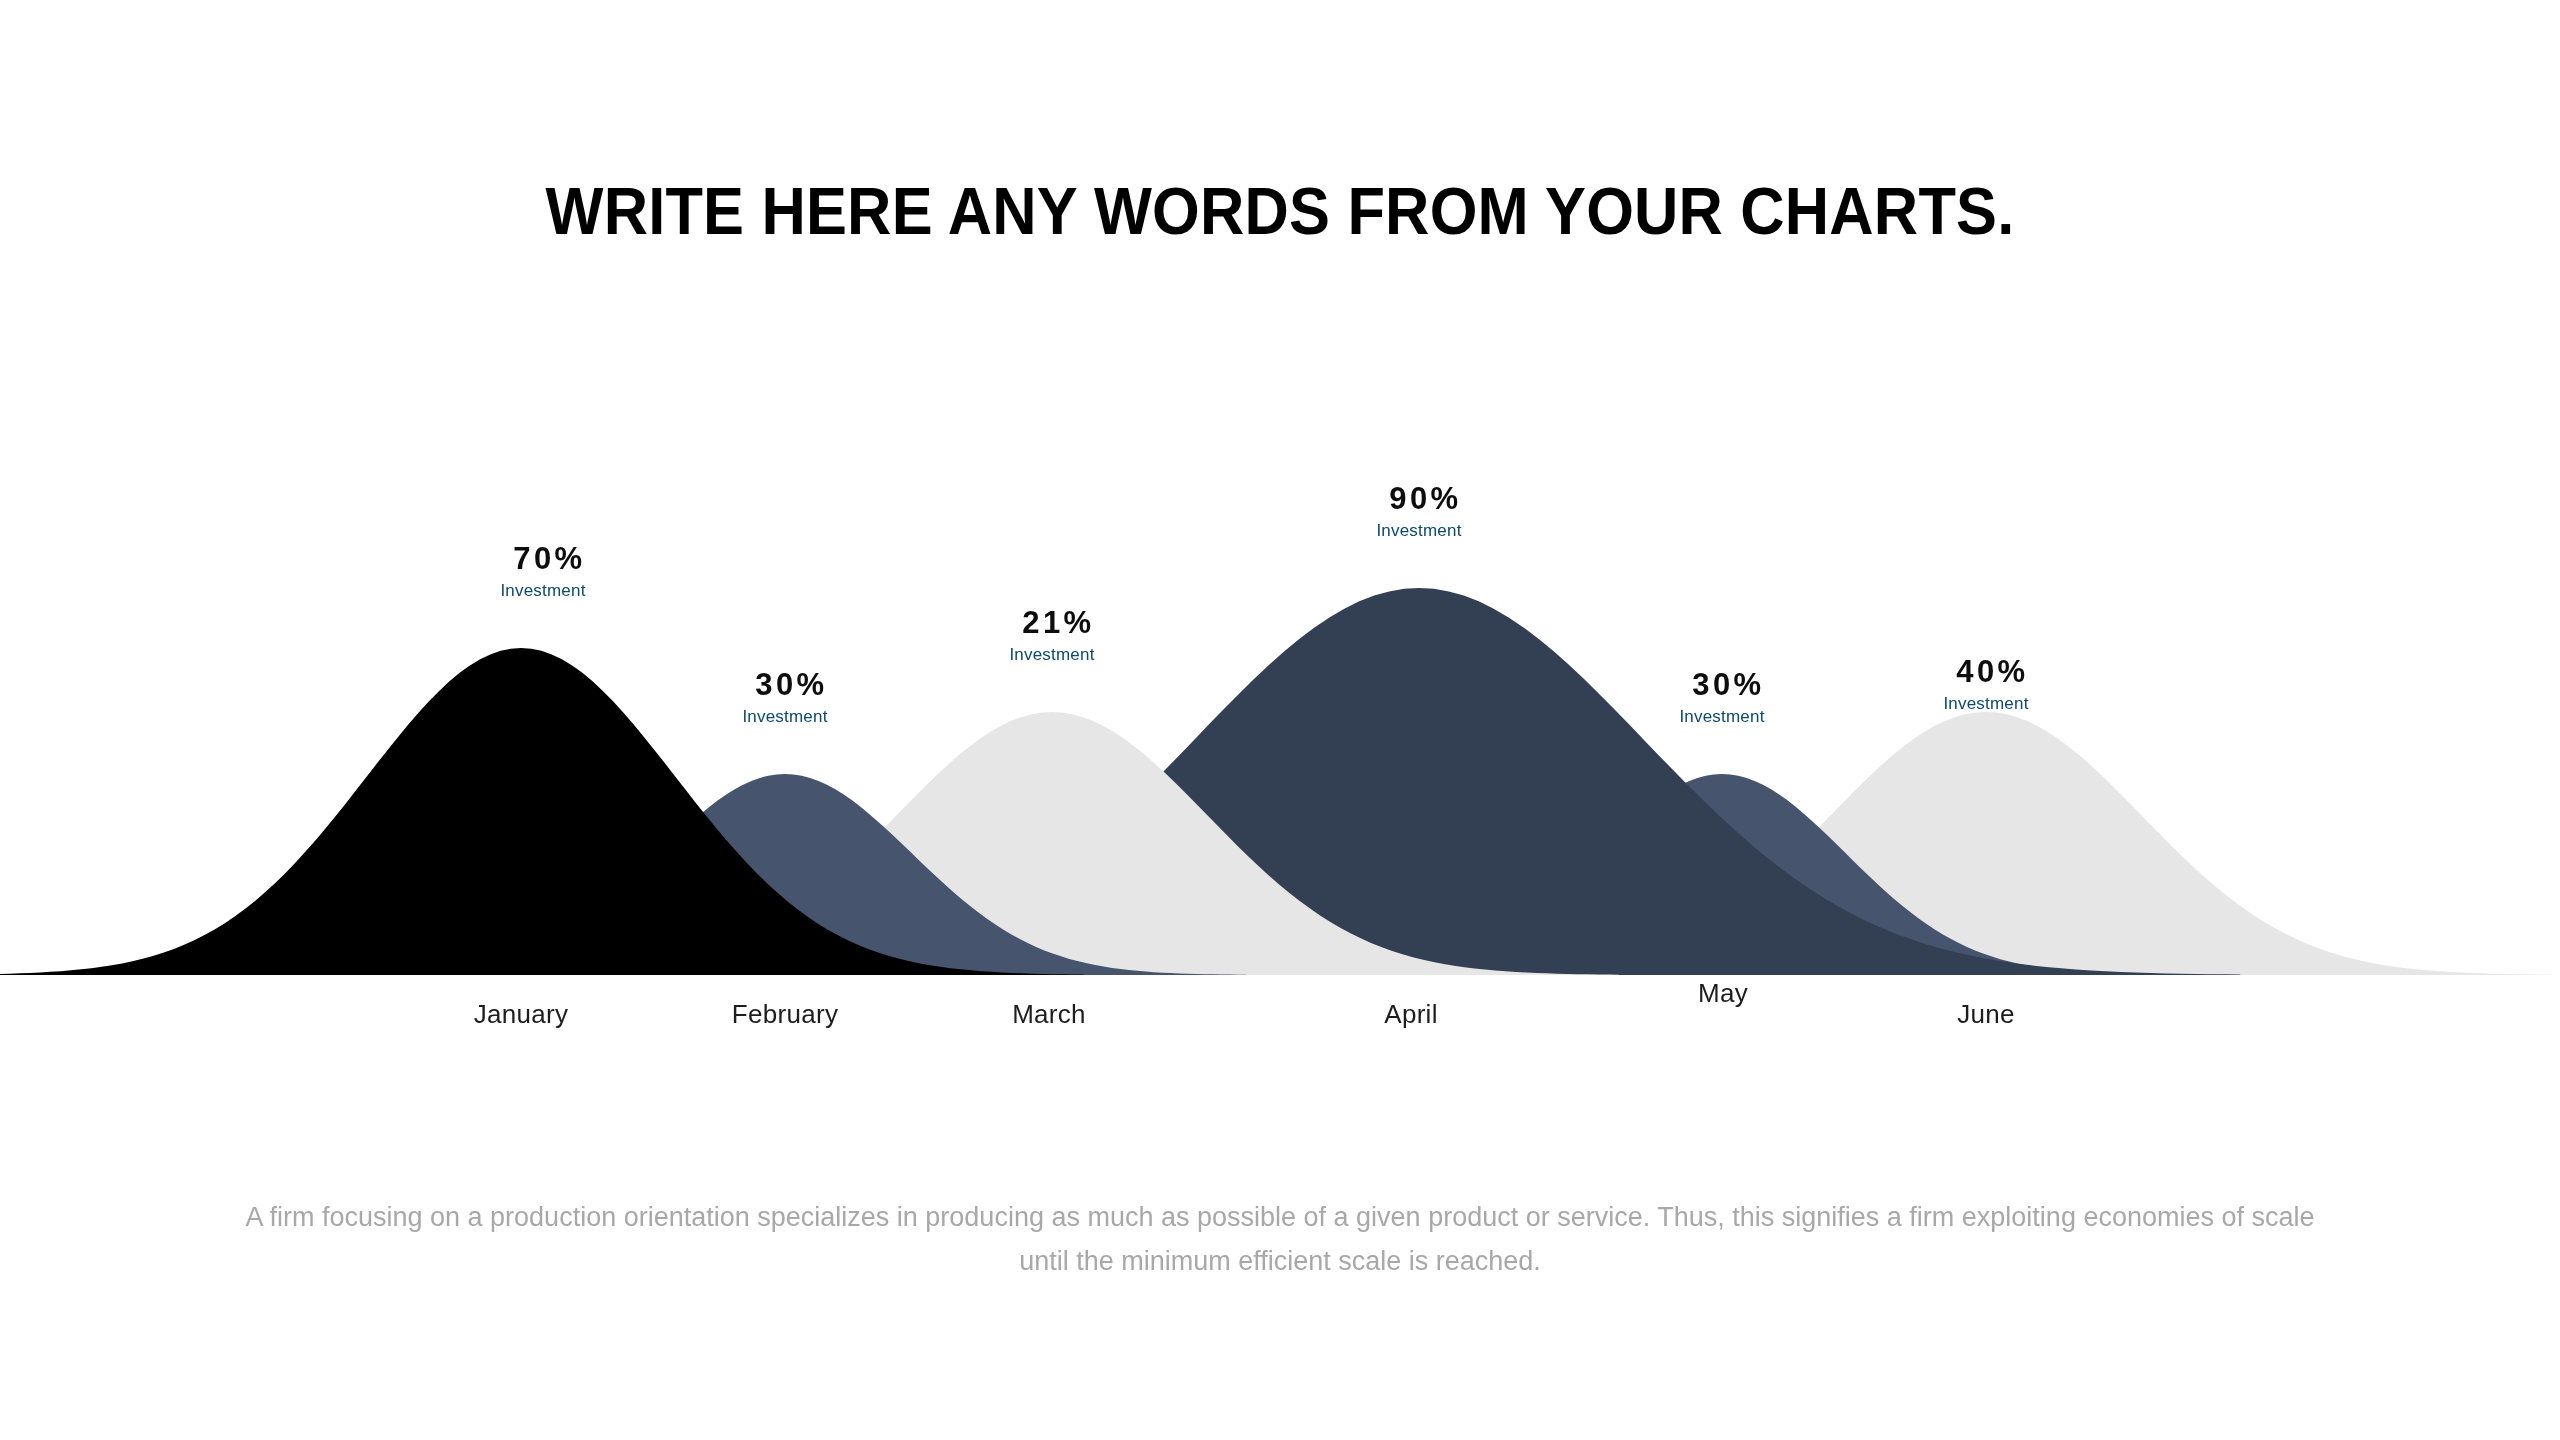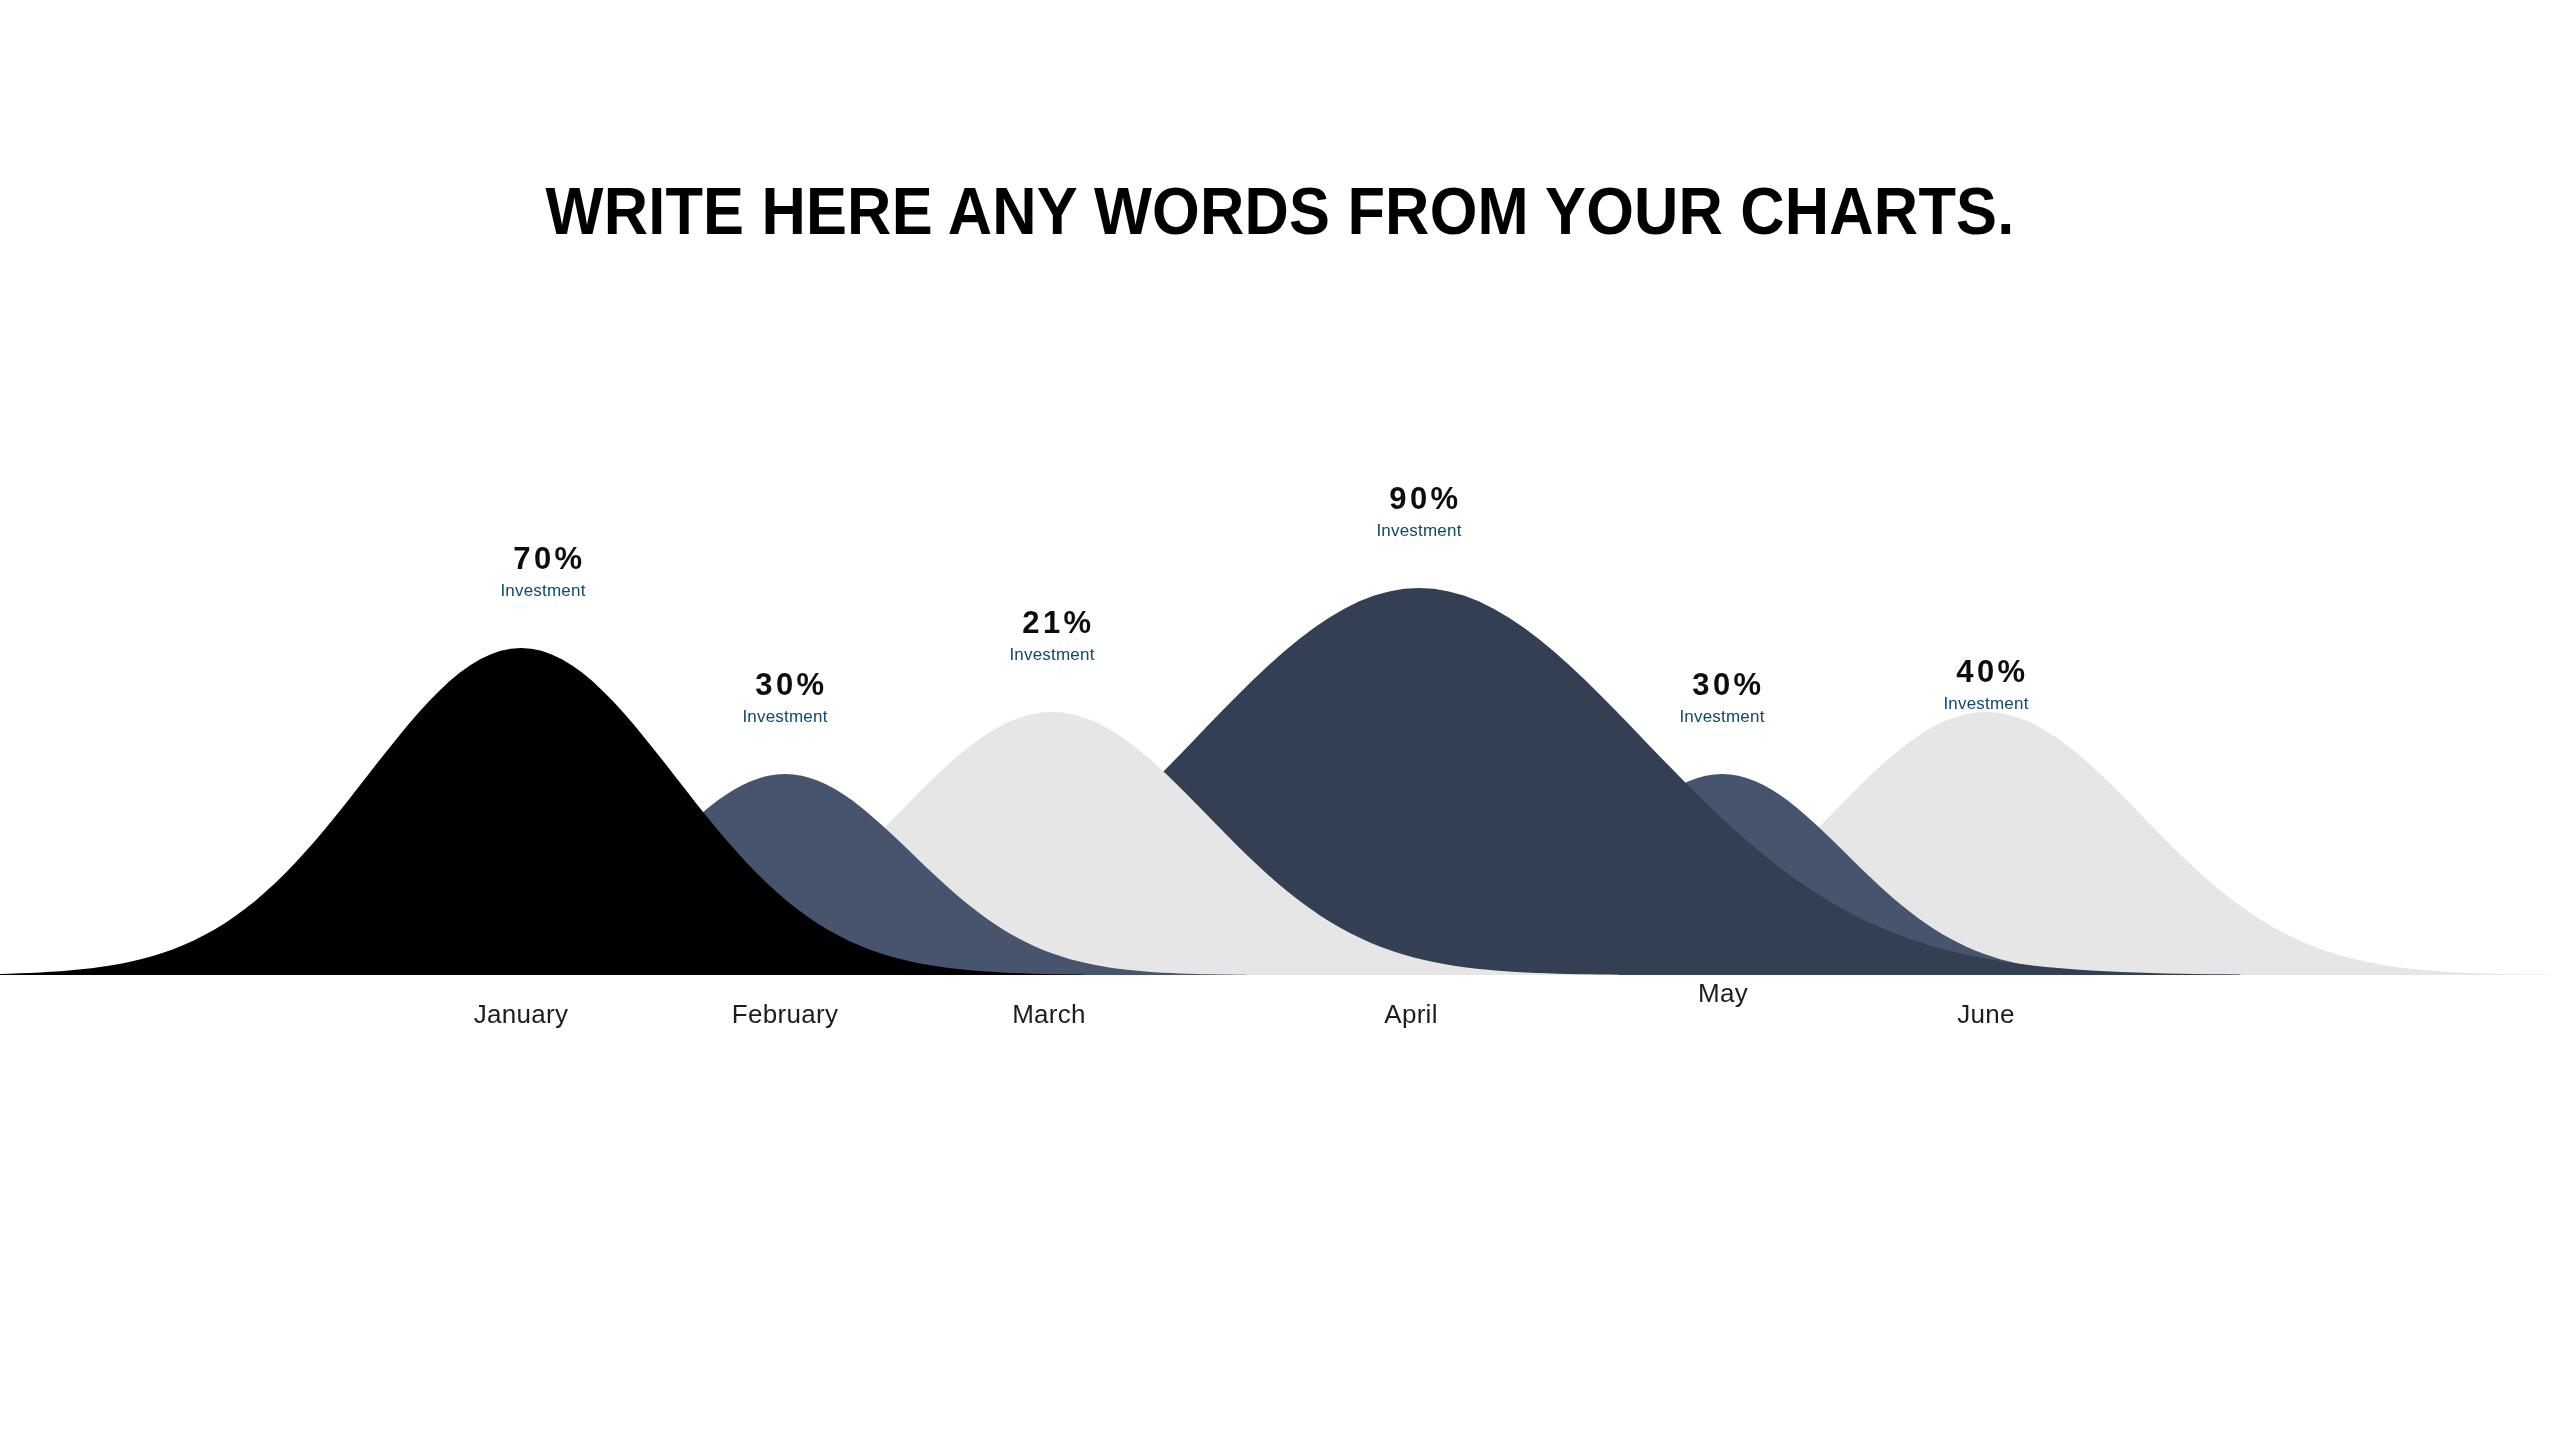--- a/index.html
+++ b/index.html
@@ -157,14 +157,15 @@
     <div id="months">
         <div class="month" style="left: 521px; top: 999px;">January</div>
         <div class="month" style="left: 785px; top: 999px;">February</div>
         <div class="month" style="left: 1049px; top: 999px;">March</div>
         <div class="month" style="left: 1411px; top: 999px;">April</div>
         <div class="month" style="left: 1723px; top: 978px;">May</div>
         <div class="month" style="left: 1986px; top: 999px; text-align: right;">June</div>
       </div>
   </div>
 
+  <div class="caption">A firm focusing on a production orientation specializes in producing as much as possible of a given product or service. Thus, this signifies a firm exploiting economies of scale until the minimum efficient scale is reached.</div>
 
 </div>
 
 </body></html>

